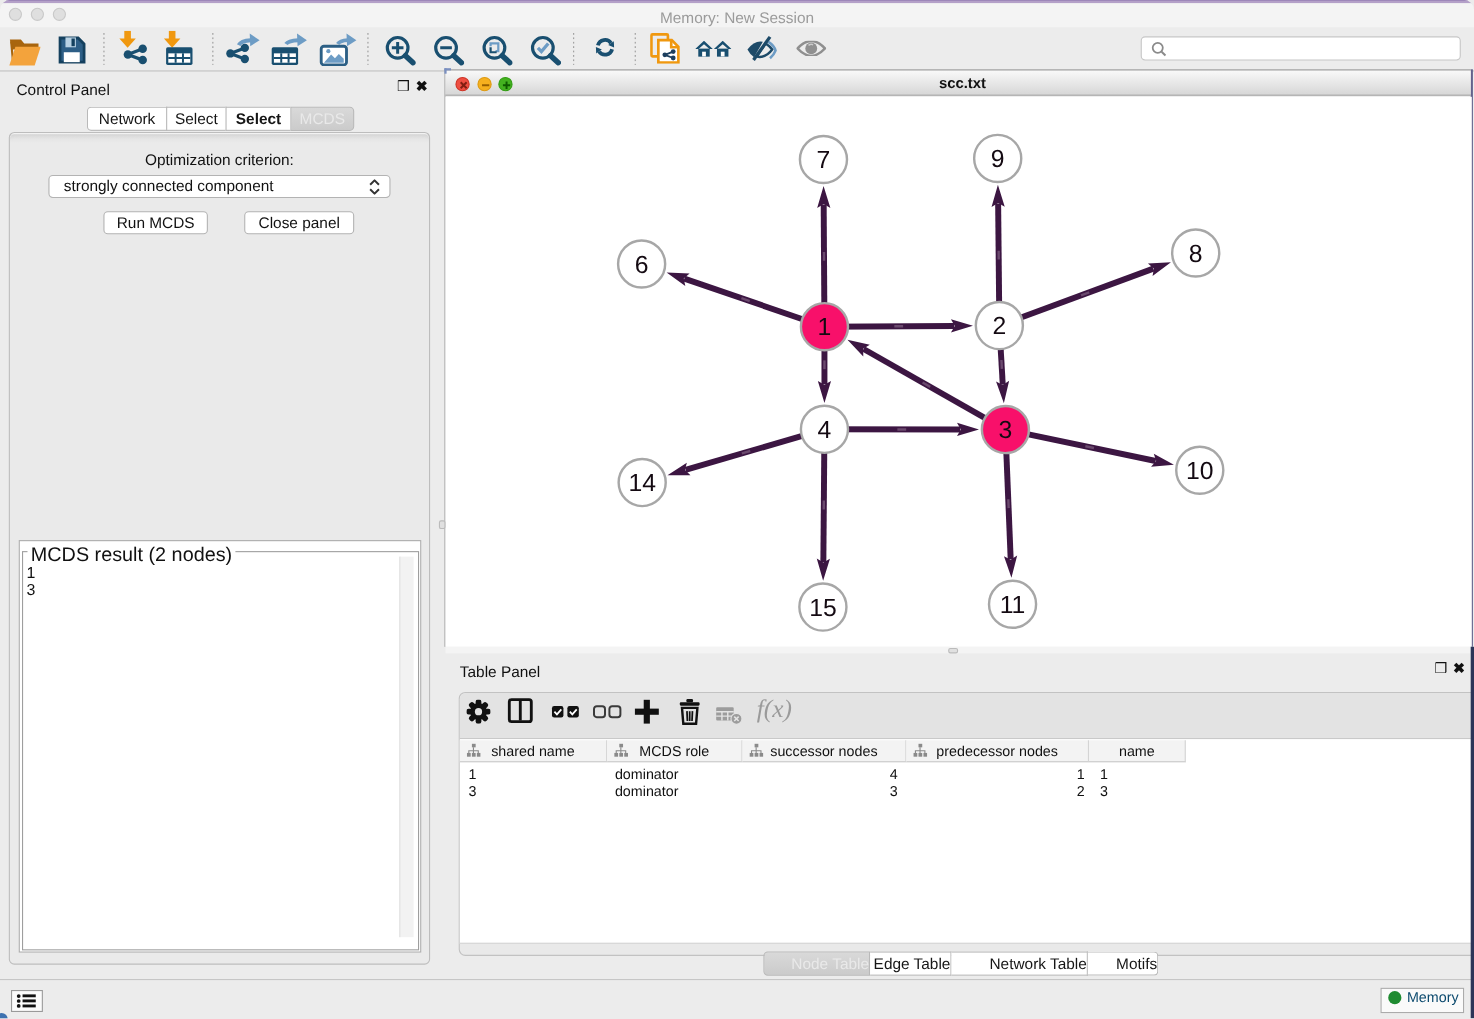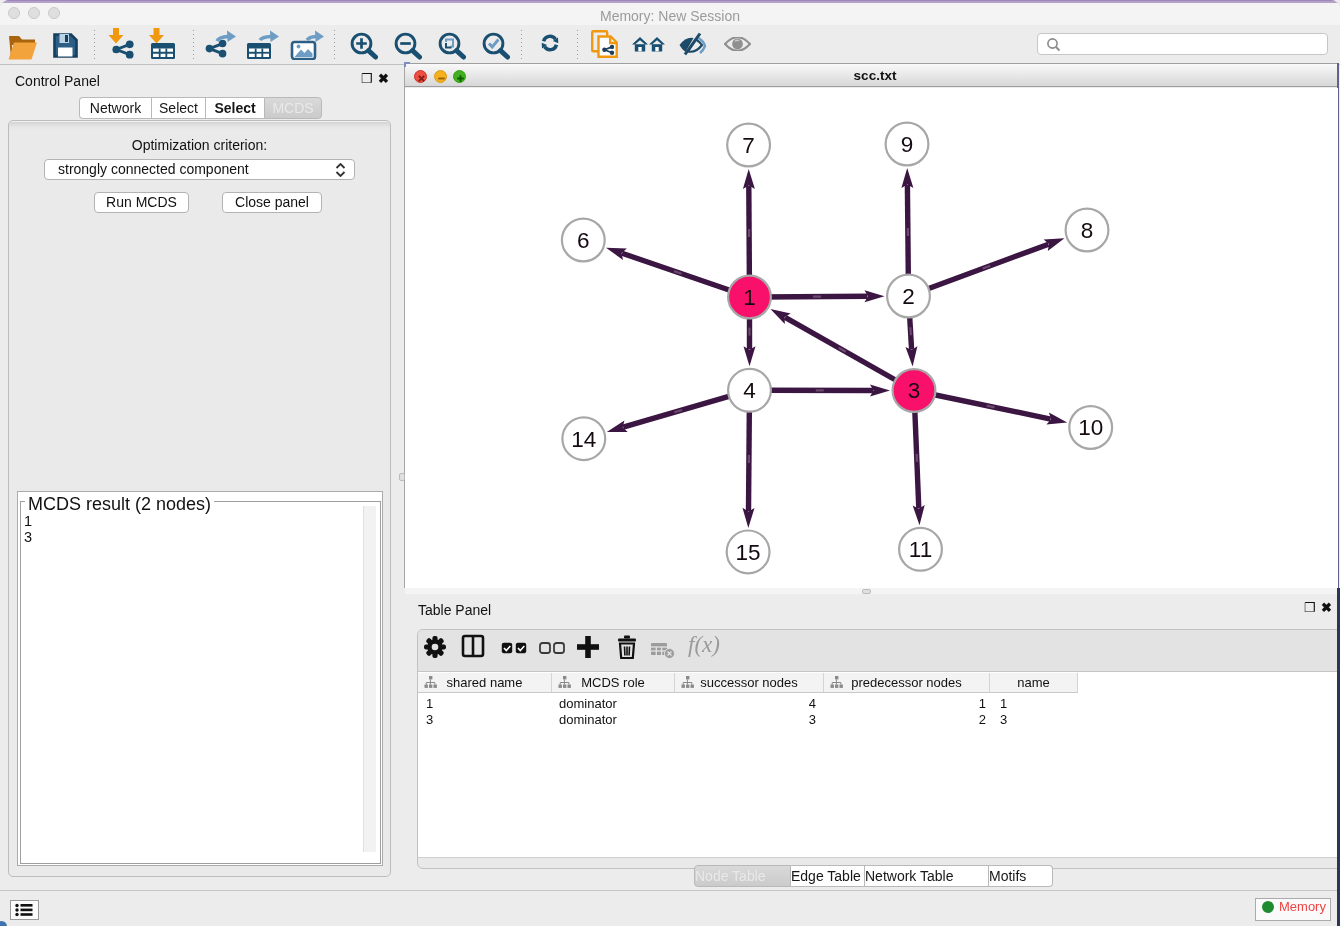--- a/index.html
+++ b/index.html
@@ -44,27 +44,27 @@
 
 #tpHead { position:absolute; left:404px; top:597px; width:936px; height:32px; }
 #tpHead .t { position:absolute; left:14px; top:5px; font-size:14px; color:#111; }
 #tpBox { position:absolute; left:417px; top:629px; width:927px; height:240px; background:#e9e9e9; border:1px solid #c2c2c2; border-radius:6px; }
 #tpTools { position:absolute; left:0; top:0; width:100%; height:42px; background:#e3e3e3; border-bottom:1px solid #c6c6c6; border-radius:6px 6px 0 0; }
 #tpTable { position:absolute; left:0; top:42px; width:100%; height:186px; background:#fff; border-bottom:1px solid #cfcfcf; }
 .hcell { position:absolute; top:1px; height:20px; background:#f3f3f3; border-right:1px solid #d4d4d4; border-bottom:1px solid #c9c9c9; font-size:13px; color:#111; text-align:center; line-height:20px; }
 .hcell:first-child { border-left:none; }
 .tcell { position:absolute; font-size:13px; color:#111; height:16px; line-height:16px; }
 #tpTabs { position:absolute; left:694px; top:865px; height:22px; }
-.btab { float:left; height:22px; background:#fff; border:1px solid #b9b9b9; border-left:none; font-size:14px; color:#161616; text-align:left; line-height:21px; }
+.btab { float:left; height:22px; background:#fff; border:1px solid #b9b9b9; border-left:none; font-size:14px; color:#161616; text-align:right; line-height:21px; }
 .btab.sel { background:linear-gradient(#d9d9d9,#cbcbcb); color:#e9e9e9; border-left:1px solid #b9b9b9; border-radius:4px 0 0 4px; }
 .btab.last { border-radius:0 4px 4px 0; }
 
 #status { position:absolute; left:0; top:890px; width:1340px; height:36px; background:#ececec; border-top:1px solid #c6c6c6; }
 #listbtn { position:absolute; left:10px; top:9px; width:29px; height:20px; background:#fbfbfb; border:1px solid #9a9a9a; }
-#membtn { position:absolute; right:9px; top:7px; width:76px; height:23px; background:#fafafa; border:1px solid #ababab; font-size:13px; color:#ef4444; }
+#membtn { position:absolute; right:9px; top:7px; width:76px; height:23px; background:#fafafa; border:1px solid #ababab; font-size:13px; color:#0c4a6e; }
 #bluecorner { position:absolute; left:-4px; top:921px; width:11px; height:11px; border-radius:50%; background:#3e72b0; }
 </style>
 </head>
 <body>
 <div id="app">
   <div id="purple"></div>
   <div id="titlebar">
     <div class="tl" style="left:8px;"></div>
     <div class="tl" style="left:28px;"></div>
     <div class="tl" style="left:48px;"></div>

